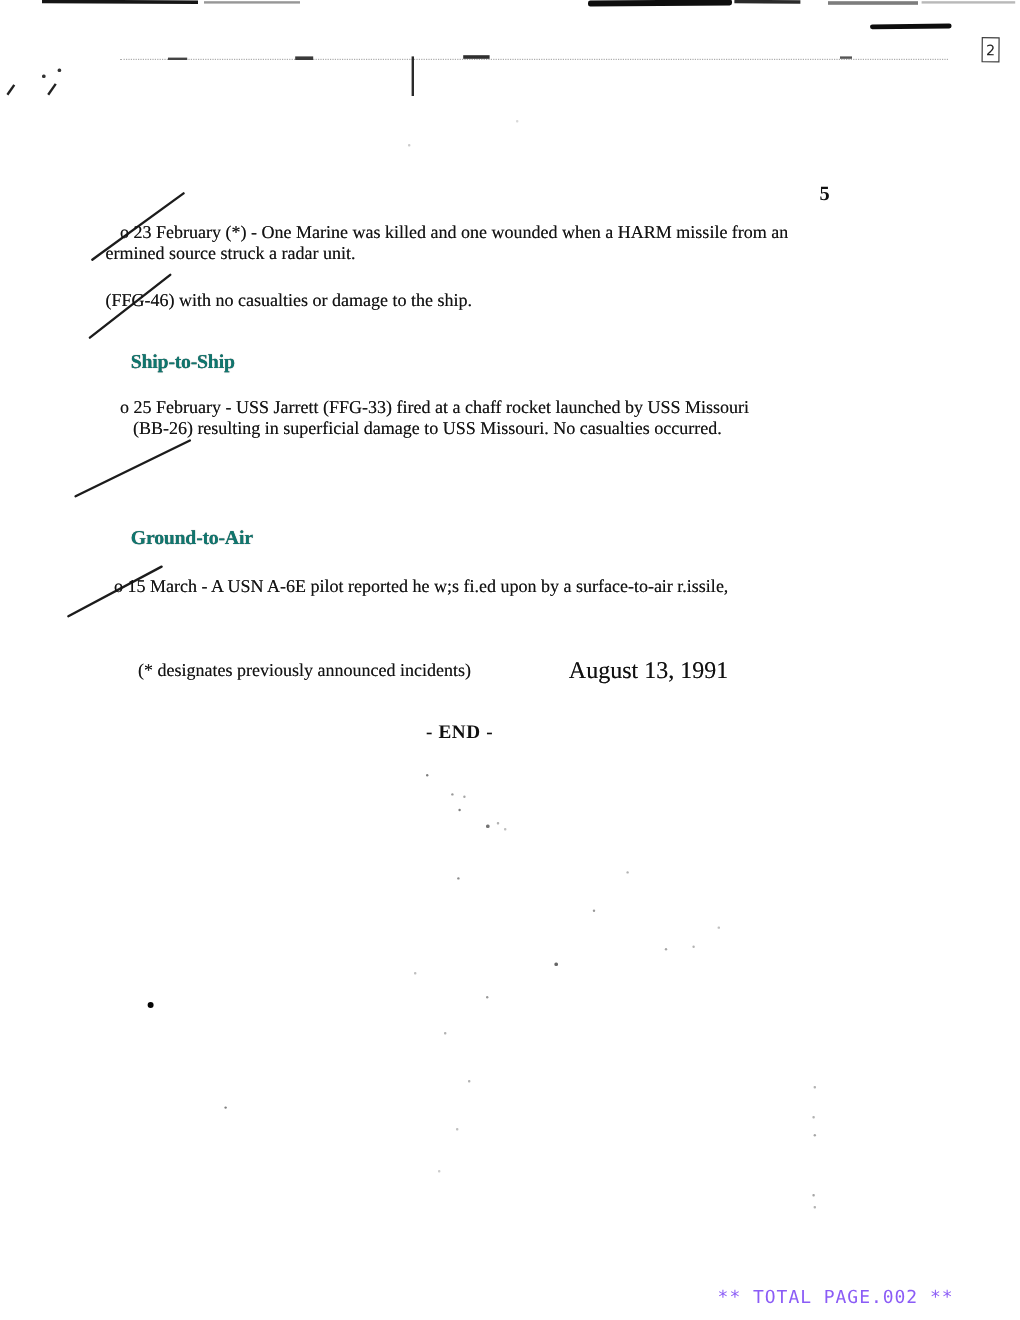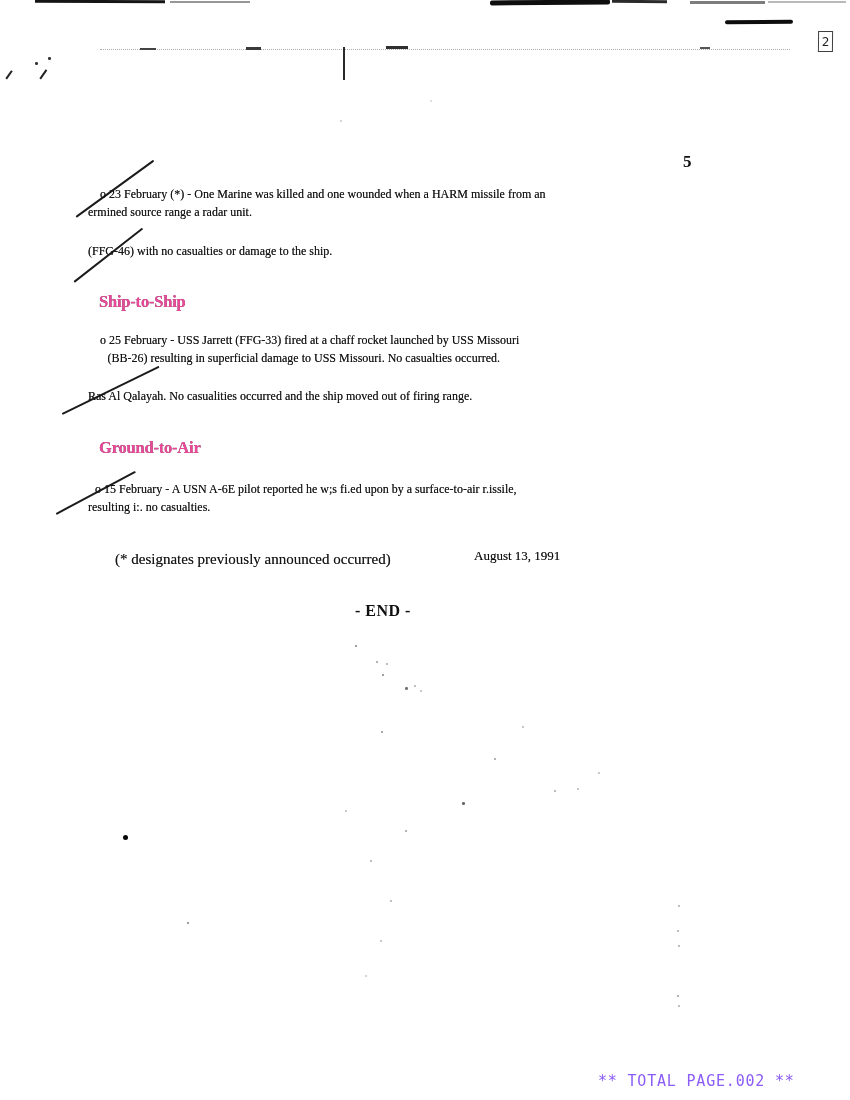--- a/index.html
+++ b/index.html
@@ -6,37 +6,37 @@
   body{
     width:850px;height:1100px;position:relative;overflow:hidden;
     background:#ffffff;
     font-family:"Liberation Serif","DejaVu Serif",serif;
   }
   .page{position:absolute;inset:0;background:#ffffff;}
 
   
   .txt{
     position:absolute;white-space:nowrap;color:#141414;
-    font-size:12px;line-height:18px;
+    font-size:15px;line-height:18px;
     text-shadow:0 0 .5px rgba(10,10,10,.65);
   }
   .para{left:88px;}
   .para .l1{padding-left:12px;}
   .para.tight .l1{padding-left:7px;}
   .p1{top:185px;} .p2{top:242px;} .p3{top:331px;text-align:center;} .p4{top:387px;} .p5{top:480px;}
   .heading{
-    position:absolute;left:99px;white-space:nowrap;color:#ec4899;
+    position:absolute;left:109px;white-space:nowrap;color:#0f766e;
     font-size:16.5px;font-weight:bold;letter-spacing:-.2px;
     text-shadow:0 0 .6px rgba(0,0,0,.7);
   }
   .h-ship{top:292px;} .h-ground{top:438px;}
   .pagenum{position:absolute;top:152px;left:683px;font-size:17px;font-weight:bold;color:#111;}
   .footnote{position:absolute;top:551px;left:115px;font-size:15px;color:#141414;white-space:nowrap;
     text-shadow:0 0 .5px rgba(10,10,10,.6);}
-  .date{position:absolute;top:548px;left:474px;font-size:13px;color:#101010;white-space:nowrap;
+  .date{position:absolute;top:548px;left:474px;font-size:20px;color:#101010;white-space:nowrap;
     text-shadow:0 0 .5px rgba(10,10,10,.6);}
   .endmark{position:absolute;top:602px;left:355px;font-size:16px;font-weight:bold;color:#101010;
     letter-spacing:.5px;white-space:nowrap;}
   .faxfooter{
     position:absolute;top:1072px;left:598px;white-space:nowrap;
     font-family:"DejaVu Sans Mono","Liberation Mono",monospace;
     font-size:15px;letter-spacing:.8px;color:#8b5cf6;
   }
 
   
@@ -108,46 +108,44 @@
 
   <div class="tick tick1"></div>
   <div class="tick tick2"></div>
   <div class="tick tick3"></div>
   <div class="tick tick4"></div>
 
   <div class="pagenum">5</div>
 
   <div class="txt para p1">
     <div class="l1">o  23 February (*) - One Marine was killed and one wounded when a HARM missile from an</div>
-    <div class="l2">ermined source range a radar unit.</div>
+    <div class="l2">ermined source struck a radar unit.</div>
   </div>
 
   <div class="txt para p2">
     <div class="l2">(FFG-46) with no casualties or damage to the ship.</div>
   </div>
 
   <div class="heading h-ship">Ship-to-Ship</div>
 
   <div class="txt para p3">
     <div class="l1">o  25 February - USS Jarrett (FFG-33) fired at a chaff rocket launched by USS Missouri</div>
     <div class="l2">(BB-26) resulting in superficial damage to USS Missouri.  No casualties occurred.</div>
   </div>
 
   <div class="txt para p4">
-    <div class="l2">Ras Al Qalayah.  No casualities occurred and the ship moved out of firing range.</div>
   </div>
 
   <div class="heading h-ground">Ground-to-Air</div>
 
   <div class="txt para tight p5">
-    <div class="l1">o 15 February - A USN A-6E pilot reported he w;s fi.ed upon by a surface-to-air r.issile,</div>
-    <div class="l2">resulting i:. no casualties.</div>
+    <div class="l1">o 15 March - A USN A-6E pilot reported he w;s fi.ed upon by a surface-to-air r.issile,</div>
   </div>
 
-  <div class="footnote">(* designates previously announced occurred)</div>
+  <div class="footnote">(* designates previously announced incidents)</div>
   <div class="date">August 13, 1991</div>
   <div class="endmark">- END -</div>
 
   <div class="blot"></div>
 
   <div class="faxfooter">** TOTAL PAGE.002 **</div>
 <div class="speck" style="left: 355px; top: 645px; width: 2px; height: 2px; opacity: 0.5;"></div>
     <div class="speck" style="left: 376px; top: 661px; width: 2px; height: 2px; opacity: 0.4;"></div>
     <div class="speck" style="left: 386px; top: 663px; width: 2px; height: 2px; opacity: 0.35;"></div>
     <div class="speck" style="left: 382px; top: 674px; width: 2px; height: 2px; opacity: 0.5;"></div>

